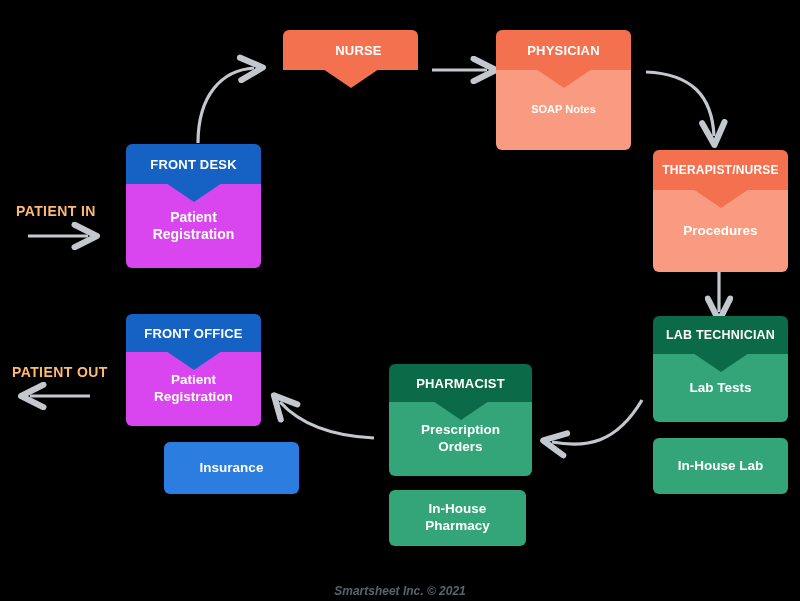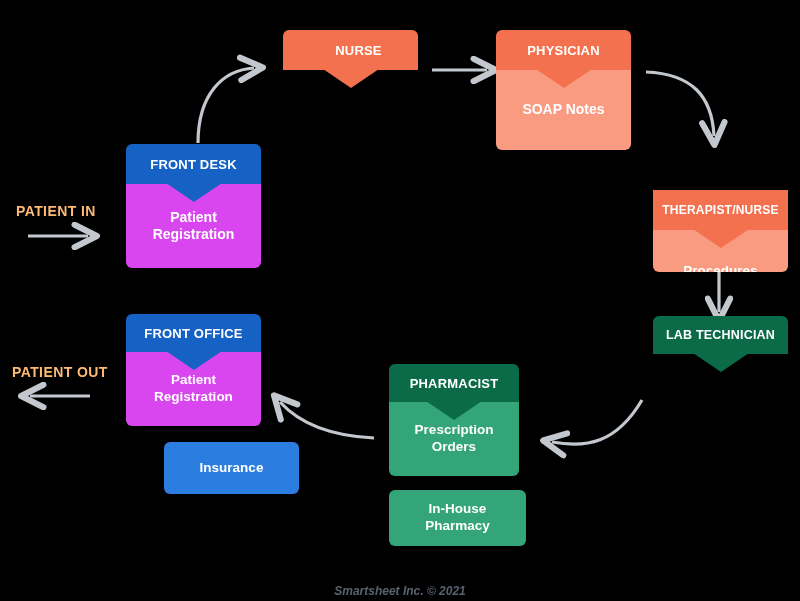--- a/index.html
+++ b/index.html
@@ -106,40 +106,42 @@
       <span>NURSE</span>
       <span class="notch"></span>
     </div>
   </div>
 
   <div class="node salmon" style="left:496px;top:30px;width:135px;height:120px;">
     <div class="hdr" style="height:40px;font-size:13px;">
       <span>PHYSICIAN</span>
       <span class="notch"></span>
     </div>
-    <div class="body" style="height:80px;font-size:14px;white-space:pre-line;">SOAP Notes</div>
+    <div class="body" style="height:80px;font-size:11px;white-space:pre-line;">SOAP Notes</div>
   </div>
 
   <div class="node salmon" style="left:653px;top:150px;width:135px;height:122px;">
-    <div class="hdr" style="height:40px;font-size:12px;margin-top:40px;">
+    <div class="hdr" style="height:40px;font-size:12px;">
       <span>THERAPIST/NURSE</span>
       <span class="notch"></span>
     </div>
     <div class="body" style="height:82px;font-size:13.5px;white-space:pre-line;">Procedures</div>
   </div>
 
   <div class="node green" style="left:653px;top:316px;width:135px;height:106px;">
     <div class="hdr" style="height:38px;font-size:12.5px;">
       <span>LAB TECHNICIAN</span>
       <span class="notch"></span>
     </div>
+    <div class="body" style="height:68px;font-size:13.5px;white-space:pre-line;">Lab Tests</div>
   </div>
 
+  <div class="plain green" style="left:653px;top:438px;width:135px;height:56px;font-size:13.5px;white-space:pre-line;">In-House Lab</div>
 
-  <div class="node green" style="left:389px;top:364px;width:130px;height:112px;">
+  <div class="node green" style="left:389px;top:364px;width:143px;height:112px;">
     <div class="hdr" style="height:38px;font-size:13px;">
       <span>PHARMACIST</span>
       <span class="notch"></span>
     </div>
     <div class="body" style="height:74px;font-size:13.5px;white-space:pre-line;">Prescription
 Orders</div>
   </div>
 
   <div class="plain green" style="left:389px;top:490px;width:137px;height:56px;font-size:13.5px;white-space:pre-line;">In-House
 Pharmacy</div>

